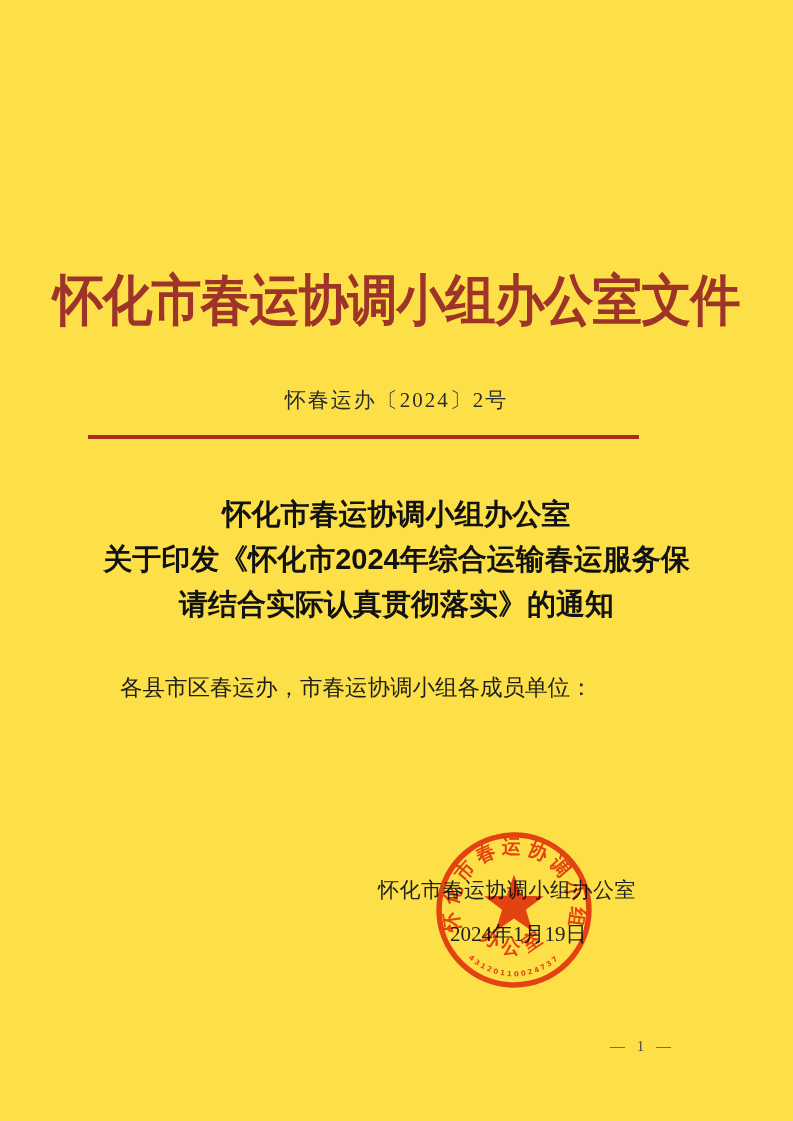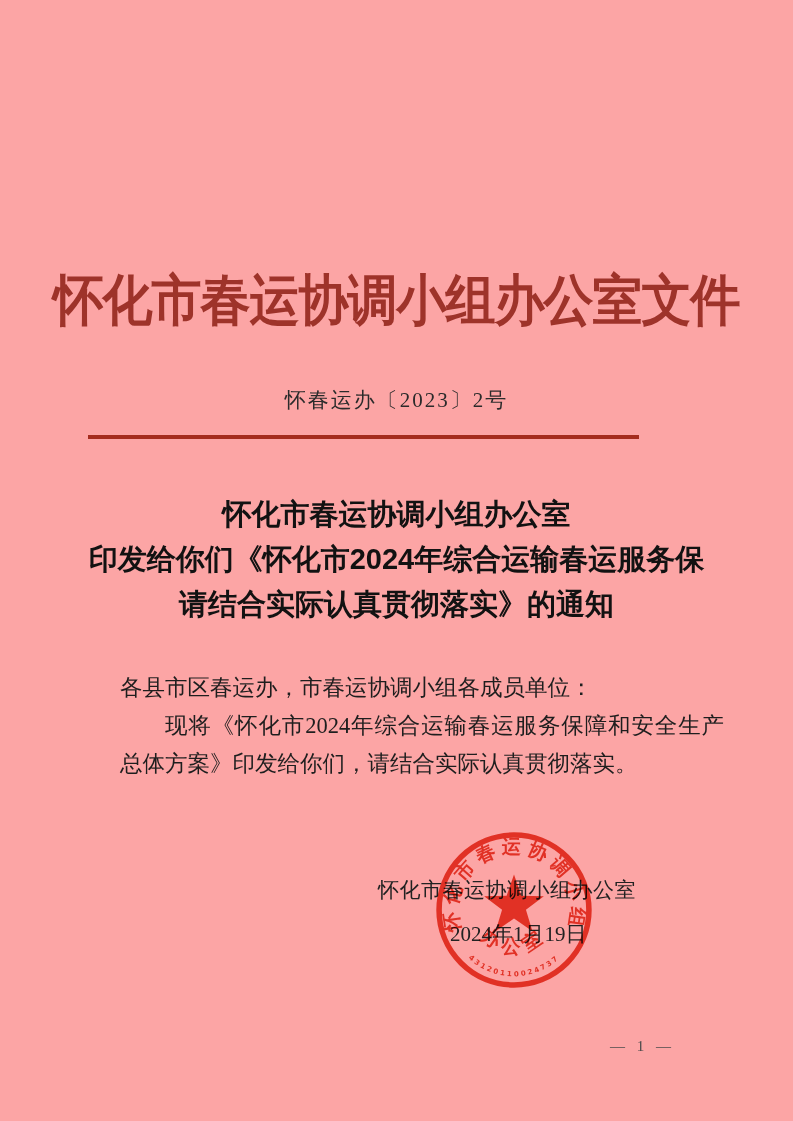--- a/index.html
+++ b/index.html
@@ -5,21 +5,21 @@
   html, body {
     margin: 0;
     padding: 0;
     background: #e8e8e8;
   }
   .page {
     position: relative;
     width: 793px;
     height: 1121px;
     margin: 0 auto;
-    background: #fca5a5;
+    background: #fde047;
     overflow: hidden;
     font-family: "Liberation Serif", serif;
     color: #1c1c1c;
   }
   .header-title {
     position: absolute;
     top: 264px;
     left: 0;
     width: 100%;
     text-align: center;
@@ -111,33 +111,32 @@
     white-space: nowrap;
   }
 </style>
 </head>
 <body>
 
 <div class="page">
 
   <div class="header-title">怀化市春运协调小组办公室文件</div>
 
-  <div class="doc-number">怀春运办〔2023〕2号</div>
+  <div class="doc-number">怀春运办〔2024〕2号</div>
 
   <div class="red-rule"></div>
 
   <div class="title-block">
     <div>怀化市春运协调小组办公室</div>
-    <div>印发给你们《怀化市2024年综合运输春运服务保</div>
+    <div>关于印发《怀化市2024年综合运输春运服务保</div>
     <div>请结合实际认真贯彻落实》的通知</div>
   </div>
 
   <div class="body-text">
     <p>各县市区春运办，市春运协调小组各成员单位：</p>
-    <p class="indent">现将《怀化市2024年综合运输春运服务保障和安全生产总体方案》印发给你们，请结合实际认真贯彻落实。</p>
   </div>
 
   <div class="sig-org">怀化市春运协调小组办公室</div>
 
   <div class="sig-date">2024年1月19日</div>
 
   <svg class="stamp" viewBox="0 0 160 160">
     <defs>
       <path id="arcTop" d="M 29.2 103.7 A 56 56 0 1 1 130.8 103.7" fill="none"></path>
       <path id="arcBottom" d="M 47.8 107 A 42 42 0 0 0 112.2 107" fill="none"></path>

